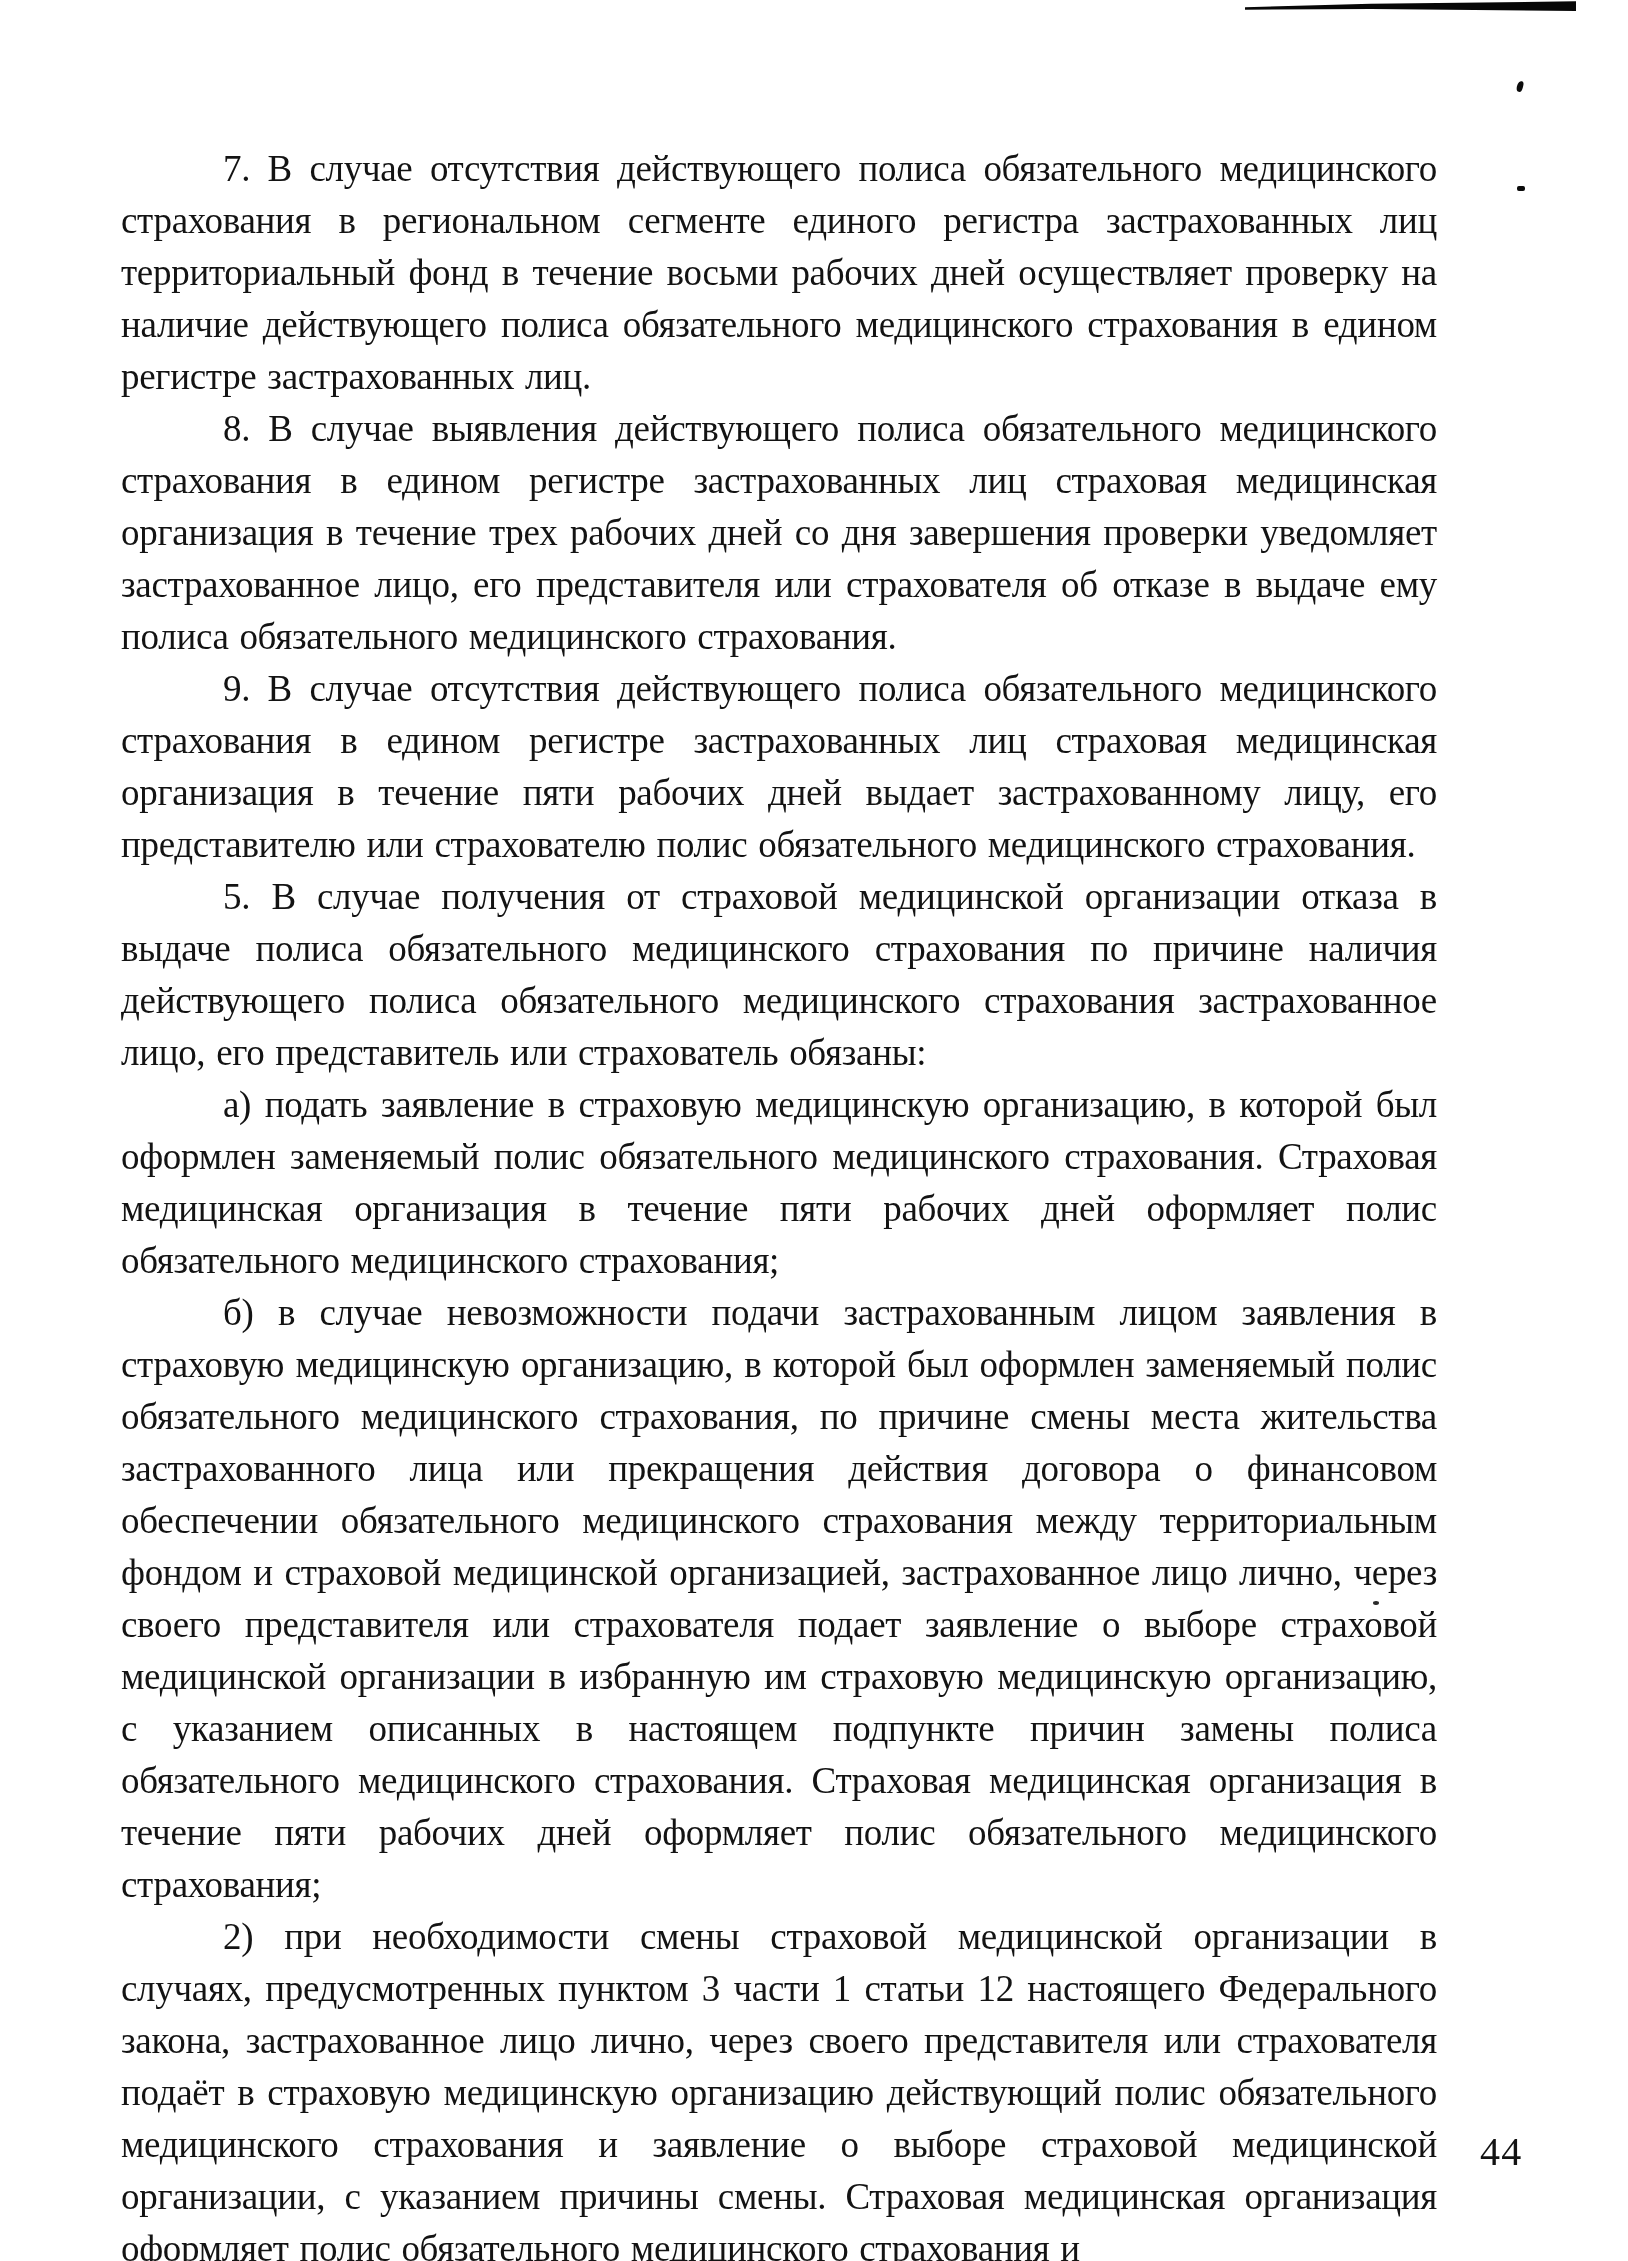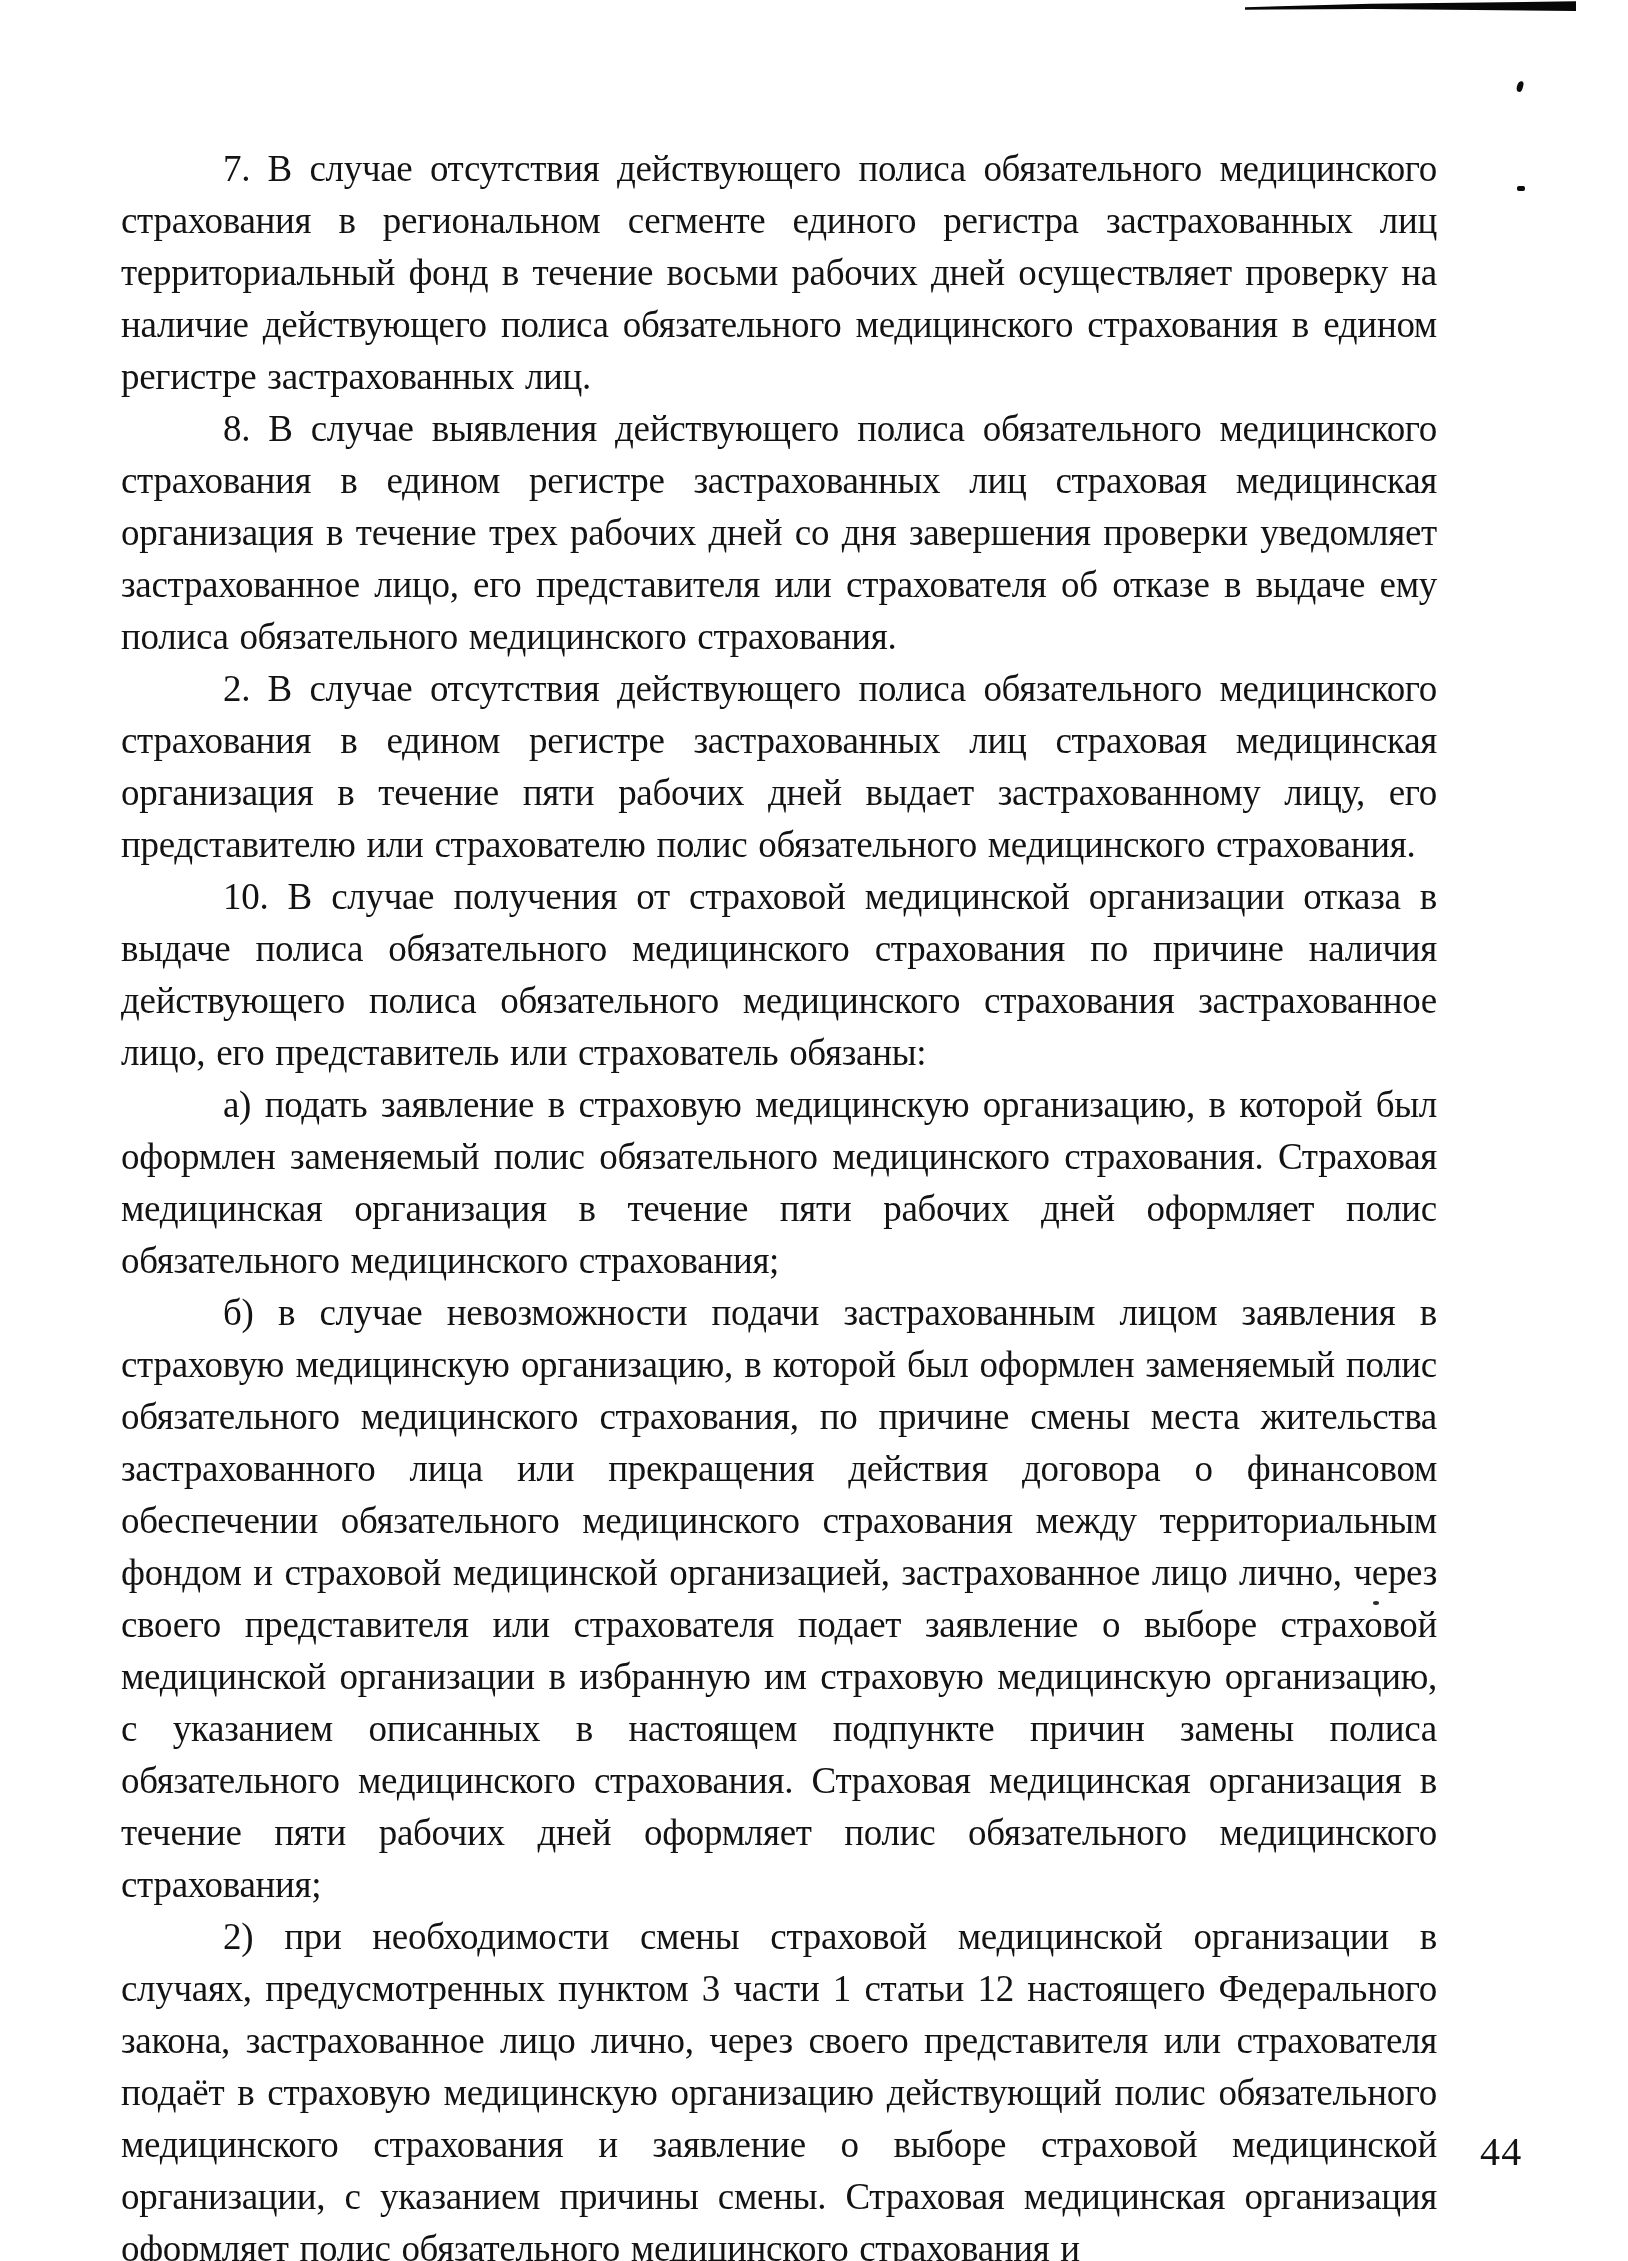--- a/index.html
+++ b/index.html
@@ -87,22 +87,22 @@
 <div class="page">
 
   <div class="scan-line"></div>
   <div class="speck-a"></div>
   <div class="speck-b"></div>
   <div class="speck-c"></div>
 
   <main class="text-block">
     <p>7. В случае отсутствия действующего полиса обязательного медицинского страхования в региональном сегменте единого регистра застрахованных лиц территориальный фонд в течение восьми рабочих дней осуществляет проверку на наличие действующего полиса обязательного медицинского страхования в едином регистре застрахованных лиц.</p>
     <p>8. В случае выявления действующего полиса обязательного медицинского страхования в едином регистре застрахованных лиц страховая медицинская организация в течение трех рабочих дней со дня завершения проверки уведомляет застрахованное лицо, его представителя или страхователя об отказе в выдаче ему полиса обязательного медицинского страхования.</p>
-    <p>2. В случае отсутствия действующего полиса обязательного медицинского страхования в едином регистре застрахованных лиц страховая медицинская организация в течение пяти рабочих дней выдает застрахованному лицу, его представителю или страхователю полис обязательного медицинского страхования.</p>
-    <p>10. В случае получения от страховой медицинской организации отказа в выдаче полиса обязательного медицинского страхования по причине наличия действующего полиса обязательного медицинского страхования застрахованное лицо, его представитель или страхователь обязаны:</p>
+    <p>9. В случае отсутствия действующего полиса обязательного медицинского страхования в едином регистре застрахованных лиц страховая медицинская организация в течение пяти рабочих дней выдает застрахованному лицу, его представителю или страхователю полис обязательного медицинского страхования.</p>
+    <p>5. В случае получения от страховой медицинской организации отказа в выдаче полиса обязательного медицинского страхования по причине наличия действующего полиса обязательного медицинского страхования застрахованное лицо, его представитель или страхователь обязаны:</p>
     <p>а) подать заявление в страховую медицинскую организацию, в которой был оформлен заменяемый полис обязательного медицинского страхования. Страховая медицинская организация в течение пяти рабочих дней оформляет полис обязательного медицинского страхования;</p>
     <p>б) в случае невозможности подачи застрахованным лицом заявления в страховую медицинскую организацию, в которой был оформлен заменяемый полис обязательного медицинского страхования, по причине смены места жительства застрахованного лица или прекращения действия договора о финансовом обеспечении обязательного медицинского страхования между территориальным фондом и страховой медицинской организацией, застрахованное лицо лично, через своего представителя или страхователя подает заявление о выборе страховой медицинской организации в избранную им страховую медицинскую организацию, с указанием описанных в настоящем подпункте причин замены полиса обязательного медицинского страхования. Страховая медицинская организация в течение пяти рабочих дней оформляет полис обязательного медицинского страхования;</p>
     <p>2) при необходимости смены страховой медицинской организации в случаях, предусмотренных пунктом 3 части 1 статьи 12 настоящего Федерального закона, застрахованное лицо лично, через своего представителя или страхователя подаёт в страховую медицинскую организацию действующий полис обязательного медицинского страхования и заявление о выборе страховой медицинской организации, с указанием причины смены. Страховая медицинская организация оформляет полис обязательного медицинского страхования и</p>
   </main>
 
   <div class="page-number">44</div>
 
 </div>
 
 

